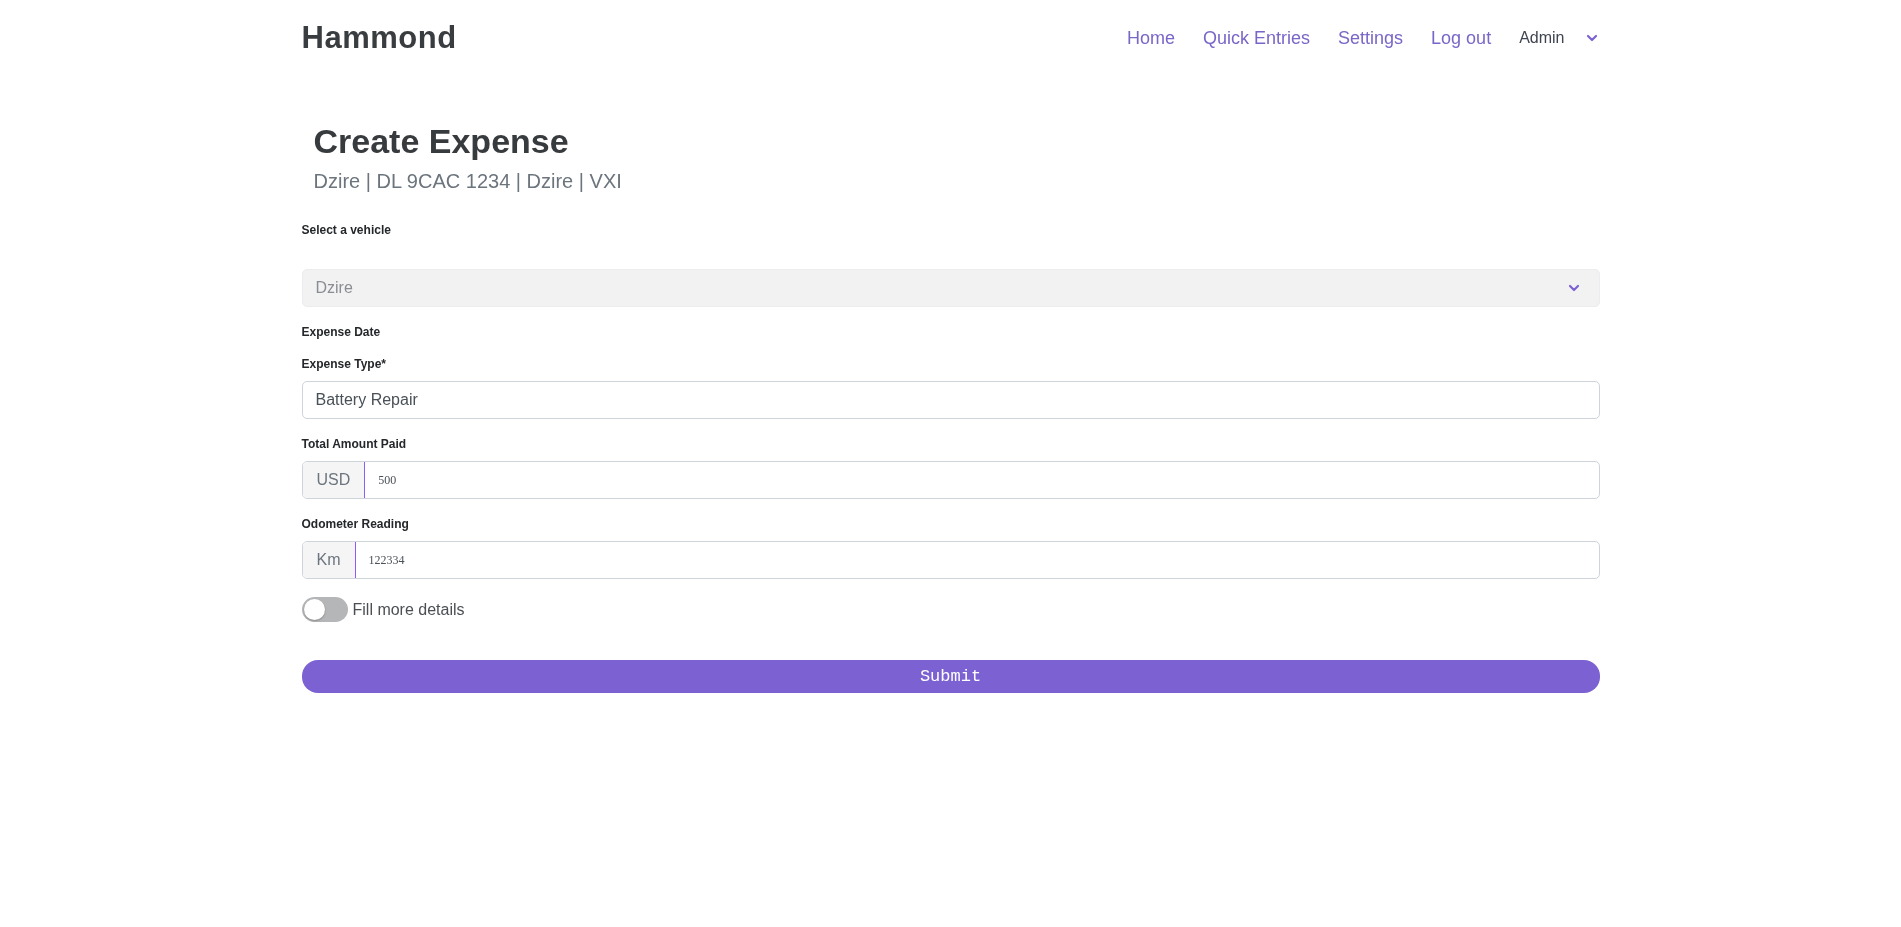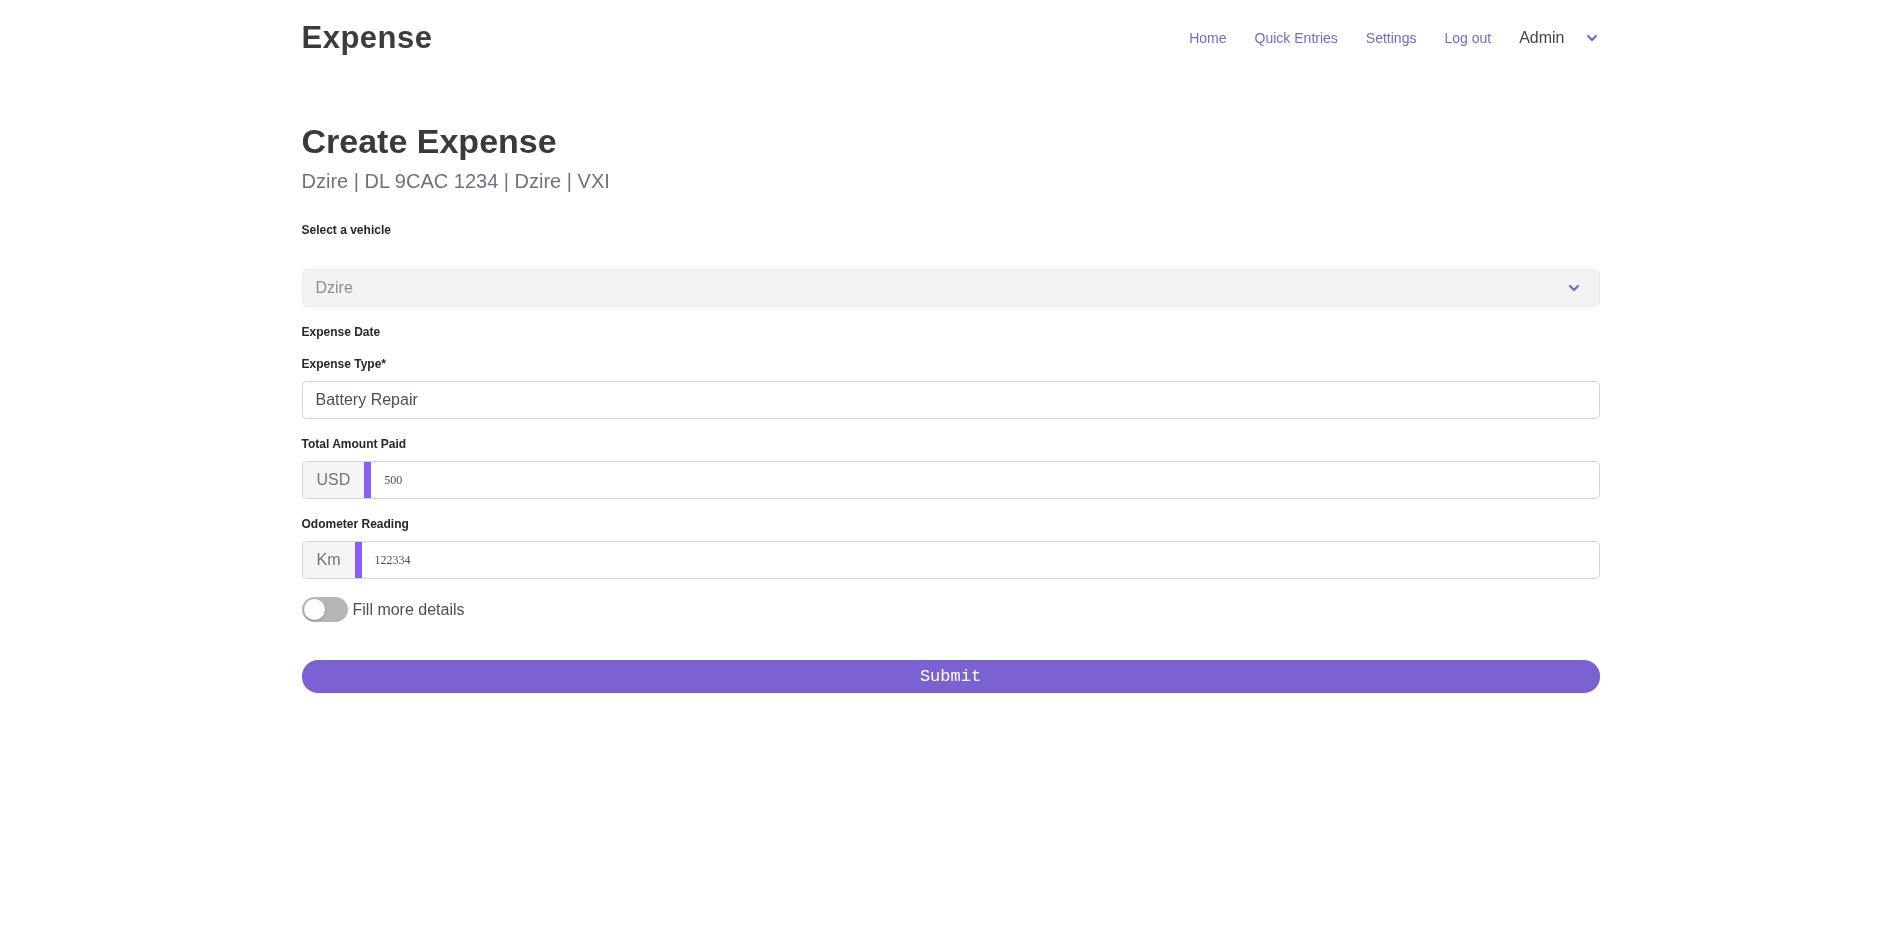--- a/index.html
+++ b/index.html
@@ -21,28 +21,28 @@
   html,body{width:1901px;height:927px;background:#ffffff;
     font-family:"Liberation Sans","DejaVu Sans",sans-serif;}
   .container{width:1298px;margin:0 auto;}
 
   
   .navbar{height:76px;display:flex;align-items:center;background:#ffffff;}
   .navbar .container{display:flex;align-items:center;justify-content:space-between;}
   .brand{font-size:31px;font-weight:700;color:var(--brand-text);letter-spacing:0.5px;
     text-decoration:none;cursor:pointer;}
   .nav-links{display:flex;align-items:center;gap:28px;}
-  .nav-link{font-size:14px;color:var(--nav-link);text-decoration:none;cursor:pointer;}
+  .nav-link{font-size:18px;color:var(--nav-link);text-decoration:none;cursor:pointer;}
   .user-menu{display:flex;align-items:center;gap:19px;cursor:pointer;}
   .user-menu-label{font-size:16px;color:#3f4450;}
   .chev{width:16px;height:16px;display:inline-block;}
   .chev svg{display:block;}
 
   
-  .page-header{margin-top:46px;}
+  .page-header{margin-top:46px;margin-left:12px;}
   .page-title{font-size:34px;font-weight:600;color:var(--heading-text);}
   .page-subtitle{margin-top:9px;font-size:20px;color:var(--muted-text);}
 
   
   .form{margin-top:30px;}
   .form-group{margin-bottom:18px;}
   .form-label{display:block;font-size:12px;font-weight:700;color:var(--label-text);
     margin-bottom:10px;}
   .control{width:100%;height:38px;font-size:16px;color:var(--input-text);
     border:1px solid var(--input-border);border-radius:5px;background:#fff;
@@ -56,42 +56,42 @@
   .select .chev{position:absolute;right:17px;top:50%;transform:translateY(-50%);}
 
   .date-wrap{position:relative;}
   .date-wrap input{padding-left:44px;}
   .cal-icon{position:absolute;left:14px;top:50%;transform:translateY(-50%);
     width:16px;height:16px;}
 
   .input-group{display:flex;width:100%;height:38px;border:1px solid var(--input-border);
     border-radius:5px;overflow:hidden;background:#fff;}
   .input-group .prefix{display:flex;align-items:center;justify-content:center;
-    padding:0 14px;background:var(--prefix-bg);border-right:7px solid #8b5cf6;
+    padding:0 14px;background:var(--prefix-bg);border-right:1px solid #8b5cf6;
     font-size:16px;color:var(--muted-text);white-space:nowrap;}
   .input-group input{flex:1;border:none;outline:none;font-size:12px;
     color:var(--input-text);padding:0 13px;font-family:Liberation Serif, serif;background:transparent;}
 
   .toggle-row{display:flex;align-items:center;gap:5px;margin-top:14px;}
   .toggle{position:relative;width:46px;height:25px;border-radius:13px;
     background:var(--toggle-off);cursor:pointer;flex:none;}
   .toggle-knob{position:absolute;left:2px;top:2px;width:21px;height:21px;
     border-radius:50%;background:#fff;box-shadow:0 1px 2px rgba(0,0,0,.25);}
   .toggle-label{font-size:16px;color:#4b4f54;}
 
   .submit-btn{display:block;width:100%;height:33px;margin-top:38px;border:none;
     border-radius:16px;background:var(--submit-bg);color:var(--submit-text);
     font-size:17px;font-family:Liberation Mono, monospace;cursor:pointer;}
 </style>
 </head>
 <body>
 
 <header class="navbar">
   <div class="container">
-    <a class="brand">Expense</a>
+    <a class="brand">Hammond</a>
     <nav class="nav-links">
       <a class="nav-link">Home</a>
       <a class="nav-link">Quick Entries</a>
       <a class="nav-link">Settings</a>
       <a class="nav-link">Log out</a>
       <div class="user-menu">
         <span class="user-menu-label">Admin</span>
         <span class="chev">
           <svg width="16" height="16" viewBox="0 0 24 24" fill="none" stroke="#7c61d2" stroke-width="3.2" stroke-linecap="round" stroke-linejoin="round">
               <polyline points="6 9 12 15 18 9"></polyline>

